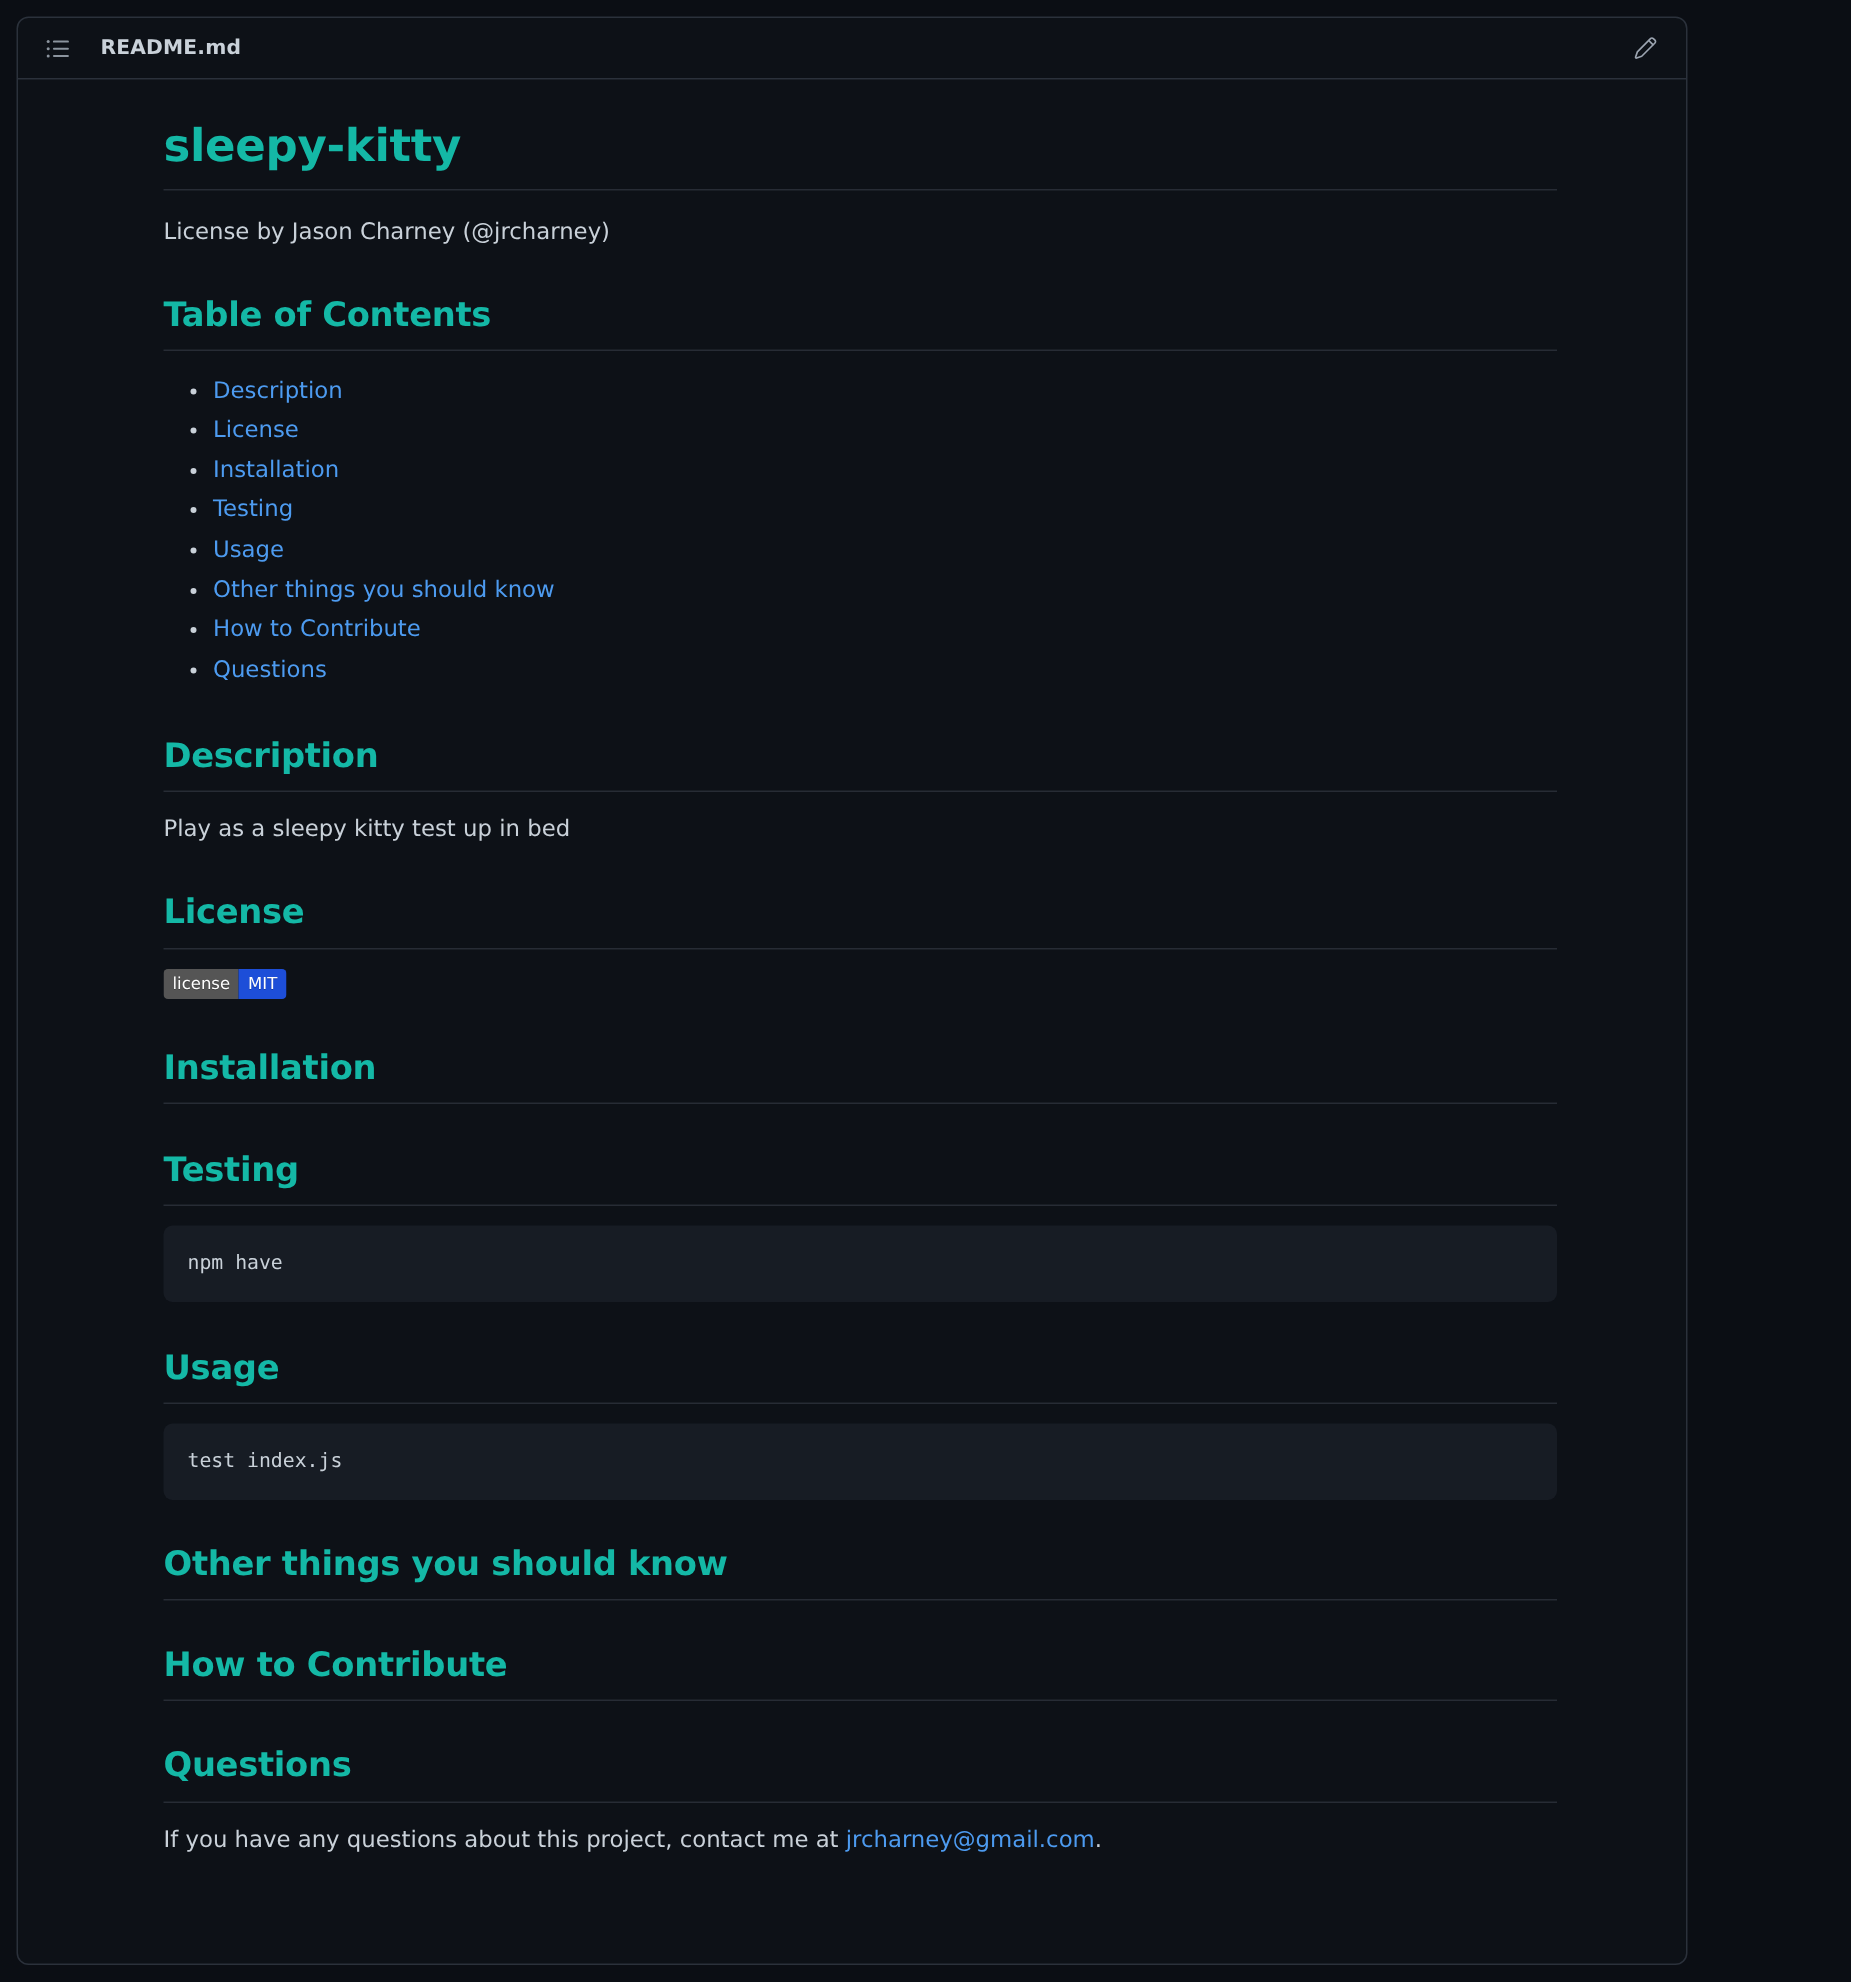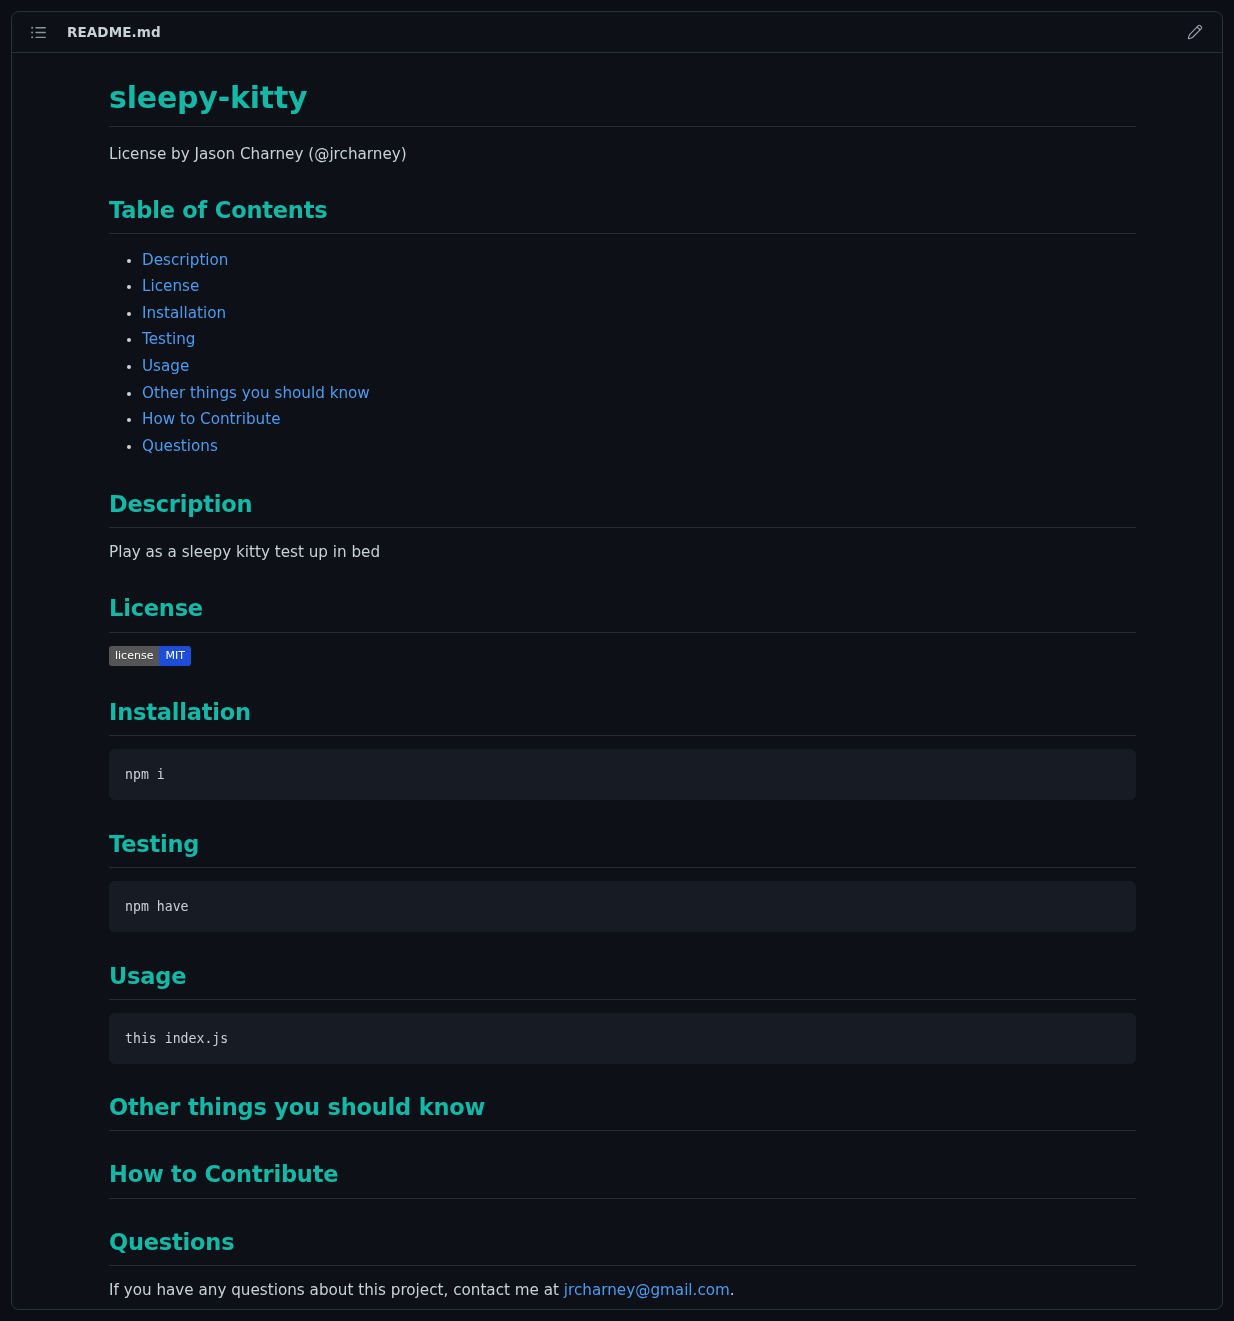--- a/index.html
+++ b/index.html
@@ -9,21 +9,21 @@
     height: 1321px;
     background: #0b0e14;
     font-family: "DejaVu Sans", sans-serif;
     -webkit-font-smoothing: antialiased;
   }
 
   .viewer {
     position: absolute;
     left: 11px;
     top: 11px;
-    width: 1212px;
+    width: 1114px;
     height: 1299px;
     background: #0d1117;
     border: 1px solid #2b313b;
     border-radius: 8px;
     overflow: hidden;
   }
 
   
   .file-header {
     position: relative;
@@ -222,27 +222,26 @@
 
     <h2>License</h2>
     <div class="badge-row">
       <span class="badge">
         <span class="badge-left">license</span>
         <span class="badge-right">MIT</span>
       </span>
     </div>
 
     <h2>Installation</h2>
-    <pre class="code-block"><code>npm i</code></pre>
 
     <h2>Testing</h2>
     <pre class="code-block"><code>npm have</code></pre>
 
     <h2>Usage</h2>
-    <pre class="code-block"><code>this index.js</code></pre>
+    <pre class="code-block"><code>test index.js</code></pre>
 
     <h2 class="tight">Other things you should know</h2>
 
     <h2 class="tight">How to Contribute</h2>
 
     <h2 class="tight">Questions</h2>
     <p><span>If you have any questions about this project, contact me at </span><a href="#">jrcharney@gmail.com</a><span>.</span></p>
 
   </div>
 </div>

